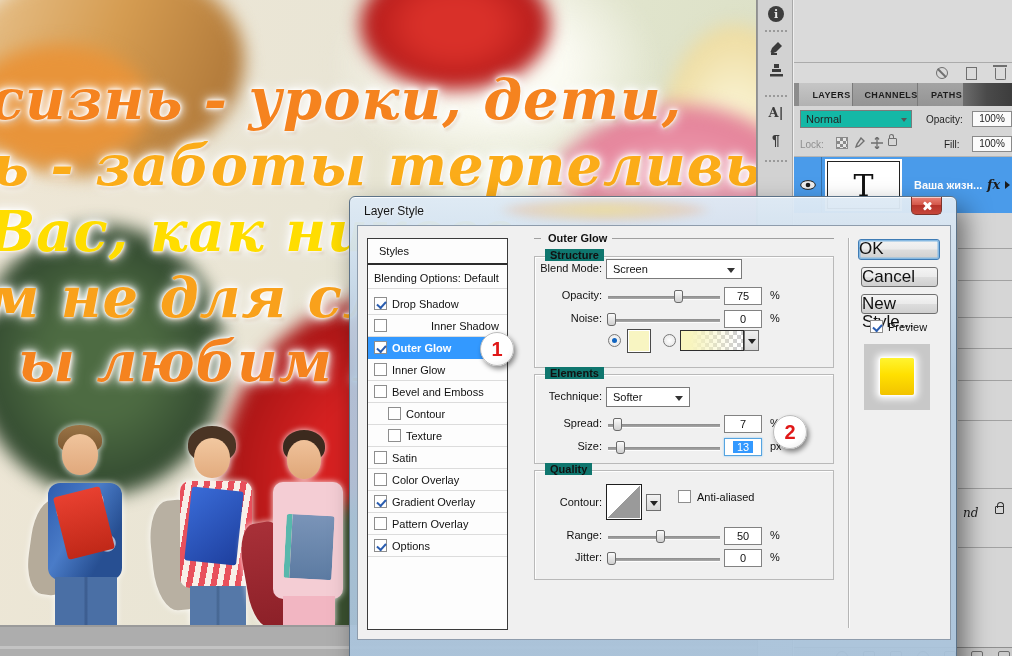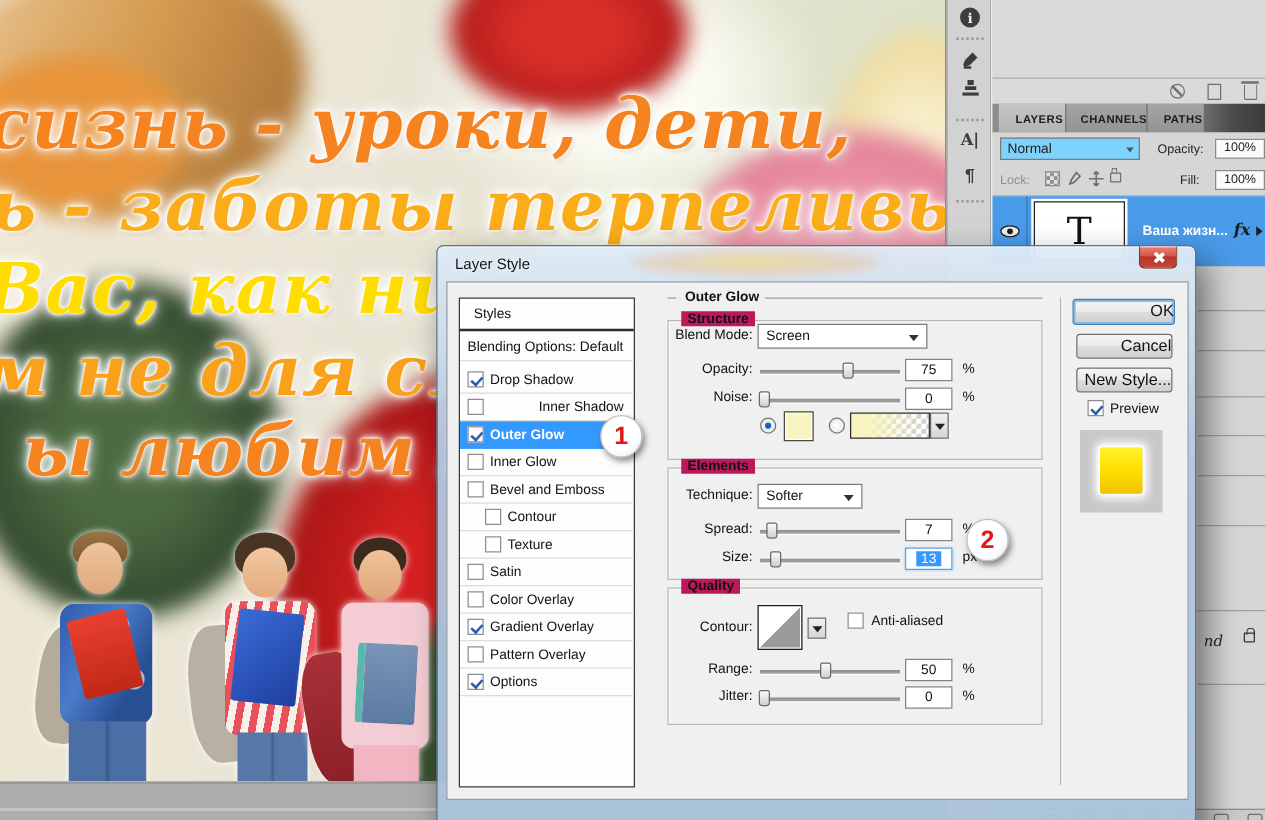--- a/index.html
+++ b/index.html
@@ -43,21 +43,21 @@
   .trashicon::before{content:"";position:absolute;left:-3px;top:-3px;width:14px;height:2px;background:#6f6f6f;}
 
   #tabbar{position:absolute;left:0;top:83px;width:219px;height:23px;
           background:linear-gradient(90deg,#8d8d8d 0%,#7d7d7d 72%,#4a4a4a 88%,#3c3c3c 100%);}
   .tab{position:absolute;top:0;height:23px;font-size:9px;font-weight:bold;letter-spacing:.4px;
        display:flex;align-items:center;justify-content:center;color:#1c1c1c;padding-left:12px;}
   .tab.active{background:linear-gradient(#c6c6c6,#b2b2b2);}
   .tab.inactive{background:linear-gradient(#a4a4a4,#949494);border-left:1px solid #7a7a7a;}
 
   #blendrow{position:absolute;left:0;top:106px;width:219px;height:25px;background:#d6d6d6;}
-  .combo{position:absolute;background:#7dd3fc;border:1px solid #7b7b7b;font-size:11px;line-height:16px;padding-left:5px;color:#222;}
+  .combo{position:absolute;background:#14b8a6;border:1px solid #7b7b7b;font-size:11px;line-height:16px;padding-left:5px;color:#222;}
   .combo .carrow{position:absolute;right:4px;top:7px;width:0;height:0;border-left:3.5px solid transparent;border-right:3.5px solid transparent;border-top:4px solid #555;}
   .pnl-lbl{position:absolute;font-size:10px;color:#1e1e1e;}
   .pnl-val{position:absolute;width:40px;height:16px;background:#fbfbfb;border:1px solid #8a8a8a;
            font-size:10px;line-height:14px;text-align:center;color:#222;}
   #lockrow{position:absolute;left:0;top:131px;width:219px;height:26px;background:#d6d6d6;border-bottom:1px solid #b5b5b5;}
   .lockico{position:absolute;top:6px;width:12px;height:12px;}
 
   #layerrow1{position:absolute;left:0;top:157px;width:219px;height:56px;background:#4a9bea;}
   #layerrow1 .eyecell{position:absolute;left:0;top:0;width:28px;height:56px;border-right:1px solid rgba(0,0,0,.25);}
   #layerrow1 .thumb{position:absolute;left:33px;top:4px;width:73px;height:48px;background:#fff;
@@ -99,21 +99,21 @@
   .cb{position:relative;width:13px;height:13px;min-width:13px;background:#fff;border:1px solid #8e8e8e;}
   .cb.on::after{content:"";position:absolute;left:2px;top:2.5px;width:7px;height:4px;
      border-left:2px solid #2a5db0;border-bottom:2px solid #2a5db0;transform:rotate(-48deg);}
 
   
   #panelhead{position:absolute;left:176px;top:6px;width:300px;display:flex;align-items:center;}
   #panelhead b{font-size:11px;padding:0 5px 0 7px;}
   #panelhead::before{content:"";width:7px;height:1px;background:#9f9f9f;}
   #panelhead::after{content:"";flex:1;height:1px;background:#9f9f9f;}
   .grp{position:absolute;left:176px;width:300px;border:1px solid #b9b9b9;box-shadow:1px 1px 0 rgba(255,255,255,.9) inset;}
-  .grp>b{position:absolute;left:10px;top:-8px;background:#be185d;padding:0 5px;font-size:11px;}
+  .grp>b{position:absolute;left:10px;top:-8px;background:#0f766e;padding:0 5px;font-size:11px;}
   .flbl{position:absolute;font-size:11px;width:110px;text-align:right;}
   .dd{position:absolute;height:20px;background:#fff;border:1px solid #7a7a7a;font-size:11px;line-height:18px;padding-left:6px;}
   .dd::after{content:"";position:absolute;right:6px;top:8px;width:0;height:0;border-left:4px solid transparent;border-right:4px solid transparent;border-top:5px solid #333;}
   .sl{position:absolute;height:3px;width:112px;background:linear-gradient(#8c8c8c,#a8a8a8);box-shadow:0 1px 0 rgba(255,255,255,.85);}
   .th{position:absolute;top:-6px;width:9px;height:13px;margin-left:-5px;border:1px solid #6a6a6a;border-radius:2px 2px 3px 3px;
       background:linear-gradient(#fbfbfb,#cfcfcf);}
   .vbox{position:absolute;width:38px;height:18px;background:#fff;border:1px solid #828282;font-size:11px;line-height:16px;text-align:center;}
   .vbox.focus{border-color:#56a4e0;box-shadow:0 0 2px #8cc6f2;}
   .selhl{background:#3399ff;color:#fff;padding:0 4px;}
   .unit{position:absolute;font-size:11px;}
@@ -126,21 +126,21 @@
        linear-gradient(45deg,#cfcfcf 25%,#fff 25%,#fff 75%,#cfcfcf 75%);
      background-size:100% 100%,8px 8px,8px 8px;background-position:0 0,0 0,4px 4px;}
   .arrbtn{position:absolute;width:15px;height:21px;background:linear-gradient(#f2f2f2,#d6d6d6);border:1px solid #6f6f6f;}
   .arrbtn::after{content:"";position:absolute;left:3px;top:8px;width:0;height:0;border-left:4px solid transparent;border-right:4px solid transparent;border-top:5px solid #222;}
   #contourthumb{position:absolute;width:36px;height:36px;border:1px solid #1e1e1e;box-shadow:0 0 0 1px #fff inset;
      background:linear-gradient(135deg,#fff 49.5%,#9a9a9a 50%);}
   .arrbtn.sm{height:17px;}
   .arrbtn.sm::after{top:6px;}
 
   .vsep{position:absolute;left:490px;top:12px;width:1px;height:390px;background:#b5b5b5;box-shadow:1px 0 0 #fbfbfb;}
-  .btn{position:absolute;height:20px;border:1px solid #707070;border-radius:3px;font-size:13px;text-align:right;line-height:18px;
+  .btn{position:absolute;height:20px;border:1px solid #707070;border-radius:3px;font-size:17px;text-align:left;line-height:18px;
        background:linear-gradient(#f4f4f4,#ebebeb 48%,#dddddd 52%,#cfcfcf);}
   .btn.def{height:21px;border:1px solid #3f7cb5;box-shadow:0 0 0 1.5px #86b9e2 inset;}
   #previewrow{position:absolute;left:512px;top:94px;display:flex;gap:5px;align-items:center;}
   #swatchpanel{position:absolute;left:506px;top:118px;width:66px;height:66px;background:#c8c8c8;}
   #swatchpanel .yel{position:absolute;left:16px;top:14px;width:34px;height:37px;border-radius:2px;
      background:linear-gradient(#fff430,#ffe000 45%,#f2c300);
      box-shadow:0 0 7px 4px rgba(255,255,255,.95),0 0 2px 1px #fff;}
 
   
   .balloon{position:absolute;width:34px;height:34px;border-radius:50%;background:radial-gradient(circle at 35% 30%,#fff 60%,#e8e8e8);

